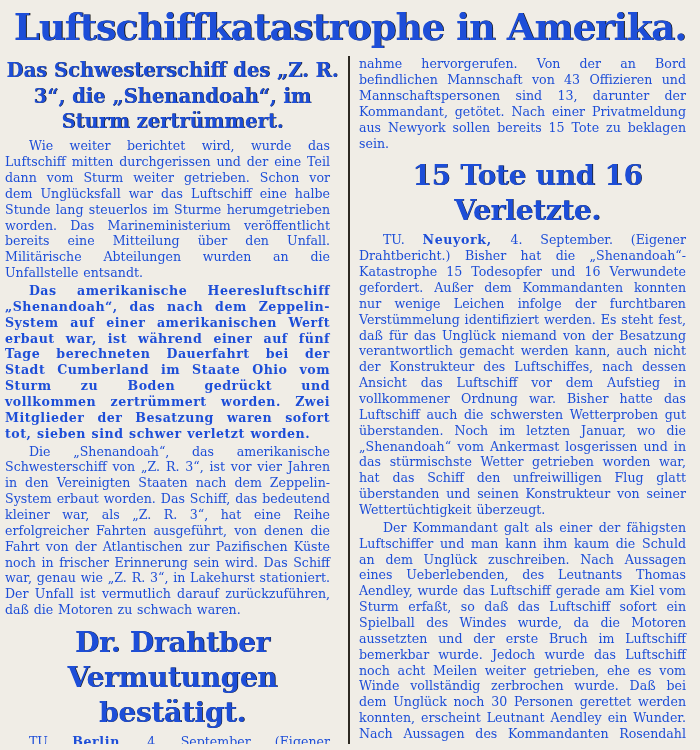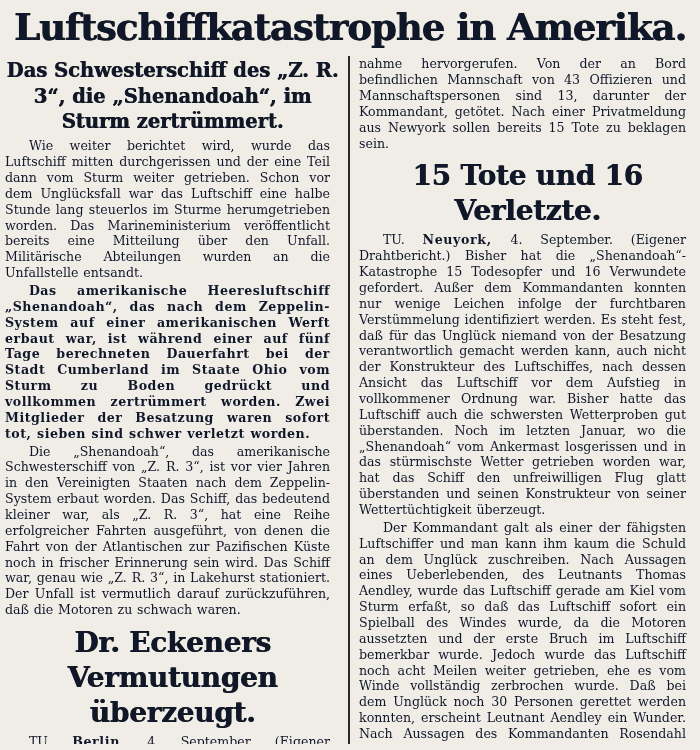--- a/index.html
+++ b/index.html
@@ -6,21 +6,21 @@
     margin: 0;
     padding: 0;
     background: #d8d4cc;
   }
   .page {
     position: relative;
     width: 700px;
     height: 750px;
     margin: 0 auto;
     background: #f0ede6;
-    color: #0f172a;
+    color: #1d4ed8;
     font-family: "DejaVu Serif", "Liberation Serif", serif;
     overflow: hidden;
     box-sizing: border-box;
     padding: 2px 2px 0 2px;
   }
   .masthead {
     margin: 2px 0 6px 0;
     text-align: center;
     font-size: 37px;
     line-height: 1.25;
@@ -94,21 +94,21 @@
 
     <div class="col left">
       <h2 class="col-headline">Das Schwesterschiff des „Z. R. 3“, die „Shenandoah“, im Sturm zertrümmert.</h2>
 
       <p class="para">Wie weiter berichtet wird, wurde das Luftschiff mitten durchgerissen und der eine Teil dann vom Sturm weiter getrieben. Schon vor dem Unglücksfall war das Luftschiff eine halbe Stunde lang steuerlos im Sturme herumgetrieben worden. Das Marineministerium veröffentlicht bereits eine Mitteilung über den Unfall. Militärische Abteilungen wurden an die Unfallstelle entsandt.</p>
 
       <p class="para lead">Das amerikanische Heeresluftschiff „Shenandoah“, das nach dem Zeppelin-System auf einer amerikanischen Werft erbaut war, ist während einer auf fünf Tage berechneten Dauerfahrt bei der Stadt Cumberland im Staate Ohio vom Sturm zu Boden gedrückt und vollkommen zertrümmert worden. Zwei Mitglieder der Besatzung waren sofort tot, sieben sind schwer verletzt worden.</p>
 
       <p class="para">Die „Shenandoah“, das amerikanische Schwesterschiff von „Z. R. 3“, ist vor vier Jahren in den Vereinigten Staaten nach dem Zeppelin-System erbaut worden. Das Schiff, das bedeutend kleiner war, als „Z. R. 3“, hat eine Reihe erfolgreicher Fahrten ausgeführt, von denen die Fahrt von der Atlantischen zur Pazifischen Küste noch in frischer Erinnerung sein wird. Das Schiff war, genau wie „Z. R. 3“, in Lakehurst stationiert. Der Unfall ist vermutlich darauf zurückzuführen, daß die Motoren zu schwach waren.</p>
 
-      <h3 class="section-heading">Dr. Eckeners Vermutungen überzeugt.</h3>
+      <h3 class="section-heading">Dr. Drahtber Vermutungen bestätigt.</h3>
 
       <p class="para"><span>TU. </span><b>Berlin, </b><span>4. September. (Eigener Drahtber.) Nach den letzten Meldungen aus Newyork bestätigt sich die Vermutung Dr. Eckeners, daß das Schiff nicht in der Luft entzweigebrochen ist. Wie jetzt feststeht, fiel das Luftschiff herunter und landete in einem Kornfeld, wurde aber dann durch einen starken Luftstoß gegen den Boden gedrückt und dabei zertrümmert. Der unverletzt gebliebene Teil der Besatzung erhielt den Befehl, die beschädigten Teile des Luftschiffes an den Tauen festzuhalten. Als jedoch der Sturm die Ueberreste des Schiffes samt der Besatzung fortzureißen drohte, gab der Führer die Erlaubnis, die Taue loszulassen, worauf der Sturm das Luftschiff entführte. Das hintere Ende des Luftschiffes kam später in Ada nieder.</span></p>
 
     </div>
 
     <div class="col right">
       <p class="para flush">nahme hervorgerufen. Von der an Bord befindlichen Mannschaft von 43 Offizieren und Mannschaftspersonen sind 13, darunter der Kommandant, getötet. Nach einer Privatmeldung aus Newyork sollen bereits 15 Tote zu beklagen sein.</p>
 
       <h3 class="section-heading">15 Tote und 16 Verletzte.</h3>
 

